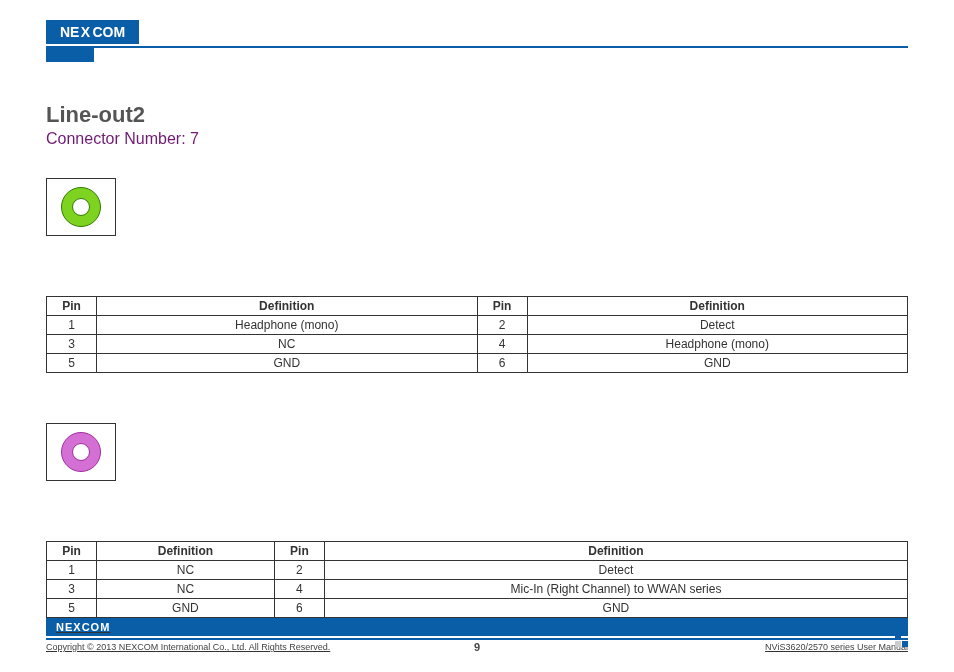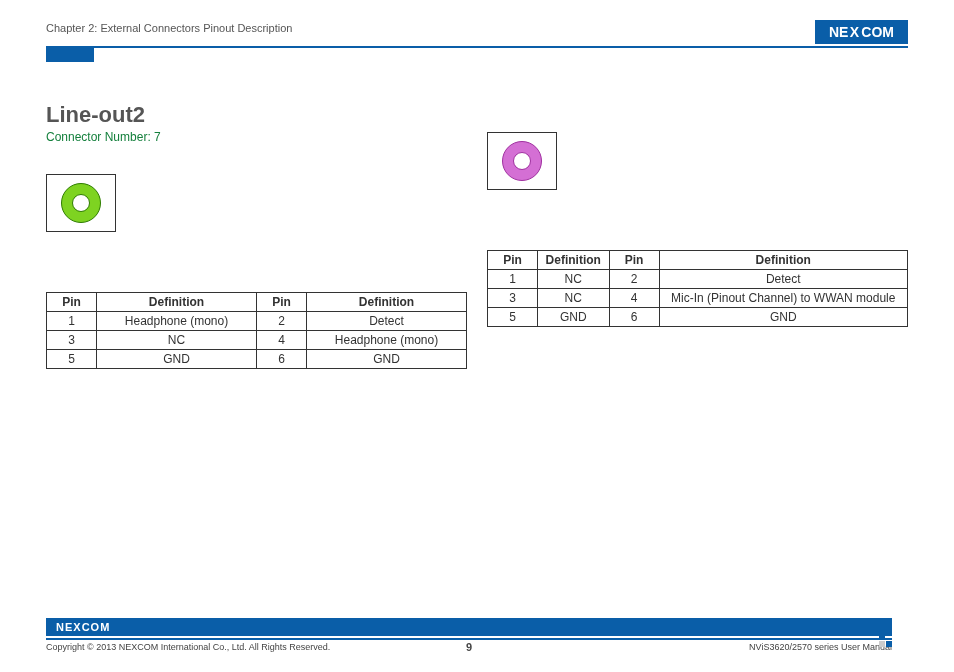--- a/index.html
+++ b/index.html
@@ -48,32 +48,33 @@
   .blue-tab {
     width: 48px;
     height: 14px;
     background: #0a5ea8;
     margin-top: 0;
   }
   .content {
     display: flex;
     gap: 20px;
     margin-top: 40px;
+    flex-direction: column;
   }
   .col {
     flex: 1;
   }
   .conn-title {
     font-size: 22px;
     font-weight: 600;
     color: #555;
   }
   .conn-sub {
-    font-size: 12px;
-    color: #15803d;
+    font-size: 16px;
+    color: #701a75;
     margin-top: 2px;
   }
   .jack-box {
     margin-top: 30px;
     width: 70px;
     height: 58px;
     border: 1px solid #333;
     display: flex;
     align-items: center;
     justify-content: center;
@@ -113,21 +114,21 @@
   }
   table.pinout th {
     font-weight: bold;
     background: #fff;
   }
   table.pinout .pin-col { width: 50px; }
   table.pinout .def-col { }
 
   .footer {
     position: absolute;
-    left: 0; right: 16px; bottom: 0;
+    left: 0; right: 0; bottom: 0; text-decoration: underline;
   }
   .footer-line {
     border-top: 2px solid #0a5ea8;
     position: relative;
   }
   .footer-bar {
     display: flex;
     justify-content: space-between;
     align-items: center;
     font-size: 9px;
@@ -165,21 +166,20 @@
     transform: translateX(-50%);
     font-weight: bold;
     font-size: 11px;
   }
 </style>
 </head>
 <body>
 
 <div class="page">
   <div class="header">
-    <div class="chapter-title">Chapter 2: External Connectors Pinout Description</div>
     <div class="logo-top">
       <span class="ne">NE</span>
         <span class="x">X</span>
         <span class="com">COM</span>
     </div>
   </div>
   <div class="blue-tab"></div>
 
   <div class="content">
     <div class="col">
@@ -237,21 +237,21 @@
             <tr>
               <td class="pin-col">1</td>
               <td>NC</td>
               <td class="pin-col">2</td>
               <td>Detect</td>
             </tr>
             <tr>
               <td class="pin-col">3</td>
               <td>NC</td>
               <td class="pin-col">4</td>
-              <td>Mic-In (Pinout Channel) to WWAN module</td>
+              <td>Mic-In (Right Channel) to WWAN series</td>
             </tr>
             <tr>
               <td class="pin-col">5</td>
               <td>GND</td>
               <td class="pin-col">6</td>
               <td>GND</td>
             </tr>
           </tbody>
       </table>
     </div>

